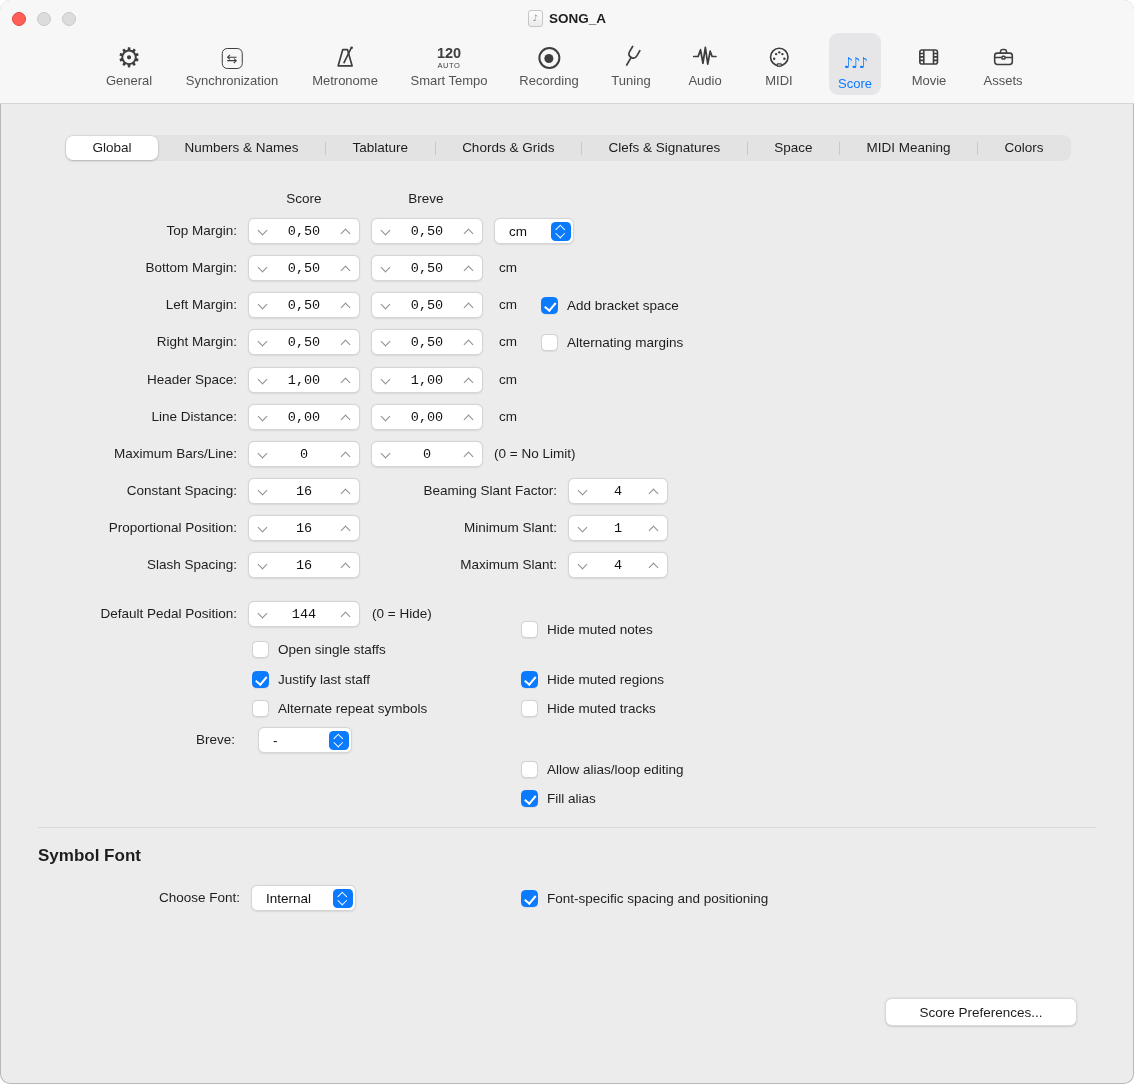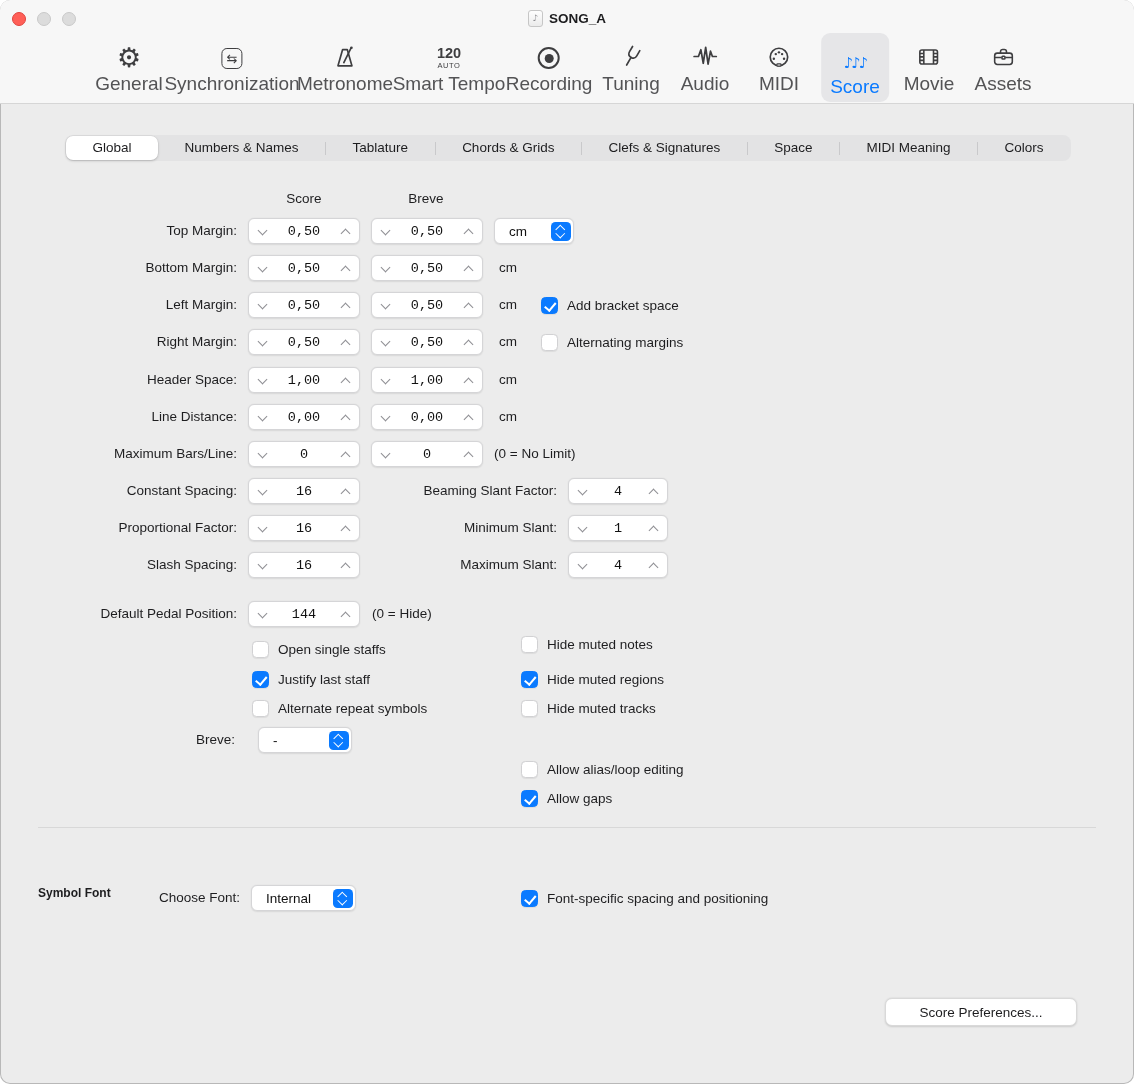--- a/index.html
+++ b/index.html
@@ -14,21 +14,21 @@
   .light.red{background:#ff5f57;border:1px solid #e0443e;}
   .light.gray{background:#dcdcdc;border:1px solid #c9c9c9;}
   .titlewrap{position:absolute;top:9px;left:0;right:0;display:flex;justify-content:center;align-items:center;gap:6px;height:18px;}
   .docicon{width:15px;height:17px;border-radius:3px;background:linear-gradient(#fefefe,#ebebeb);
            border:1px solid #c6c6c6;display:flex;align-items:center;justify-content:center;
            font-family:"DejaVu Sans",sans-serif;font-size:9px;color:#8a8a8e;box-sizing:border-box;}
   .wtitle{font-size:13.5px;font-weight:700;color:#1d1d1f;}
   .tb{position:absolute;top:33px;transform:translateX(-50%);display:flex;flex-direction:column;align-items:center;
       padding:5px 9px 4px;border-radius:9px;}
   .tb .ic{height:33px;display:flex;align-items:flex-end;justify-content:center;color:#3e3e40;}
-  .tb .lb{margin-top:2px;font-size:19px;color:#535355;white-space:nowrap;}
+  .tb .lb{margin-top:2px;font-size:13px;color:#535355;white-space:nowrap;}
   .tb.selected{background:#e6e6e8;}
   .tb.selected .lb,.tb.selected .ic{color:#0a7aff;}
   .glyph{font-family:"DejaVu Sans",sans-serif;line-height:1;}
   .gear{font-size:27px;}
   .syncbox{width:21px;height:21px;border:1.8px solid currentColor;border-radius:5.5px;display:flex;
            align-items:center;justify-content:center;font-size:13px;box-sizing:border-box;margin-bottom:2px;}
   .tempo{display:flex;flex-direction:column;align-items:center;line-height:1;margin-bottom:2px;}
   .tempo .t1{font-size:14.5px;font-weight:600;}
   .tempo .t2{font-size:7.5px;font-weight:400;letter-spacing:.6px;margin-top:1.5px;}
   .rec{width:22px;height:22px;border:2px solid currentColor;border-radius:50%;display:flex;align-items:center;
@@ -64,21 +64,21 @@
   .popbtn::after{content:"";position:absolute;left:6.2px;bottom:4px;width:5.5px;height:5.5px;
                  border-right:1.7px solid #fff;border-bottom:1.7px solid #fff;transform:rotate(45deg);}
   .checkrow{position:absolute;display:flex;align-items:center;gap:9px;height:18px;}
   .checkbox{width:17px;height:17px;border-radius:4.5px;background:#fff;border:1px solid #d1d1d3;
             box-shadow:0 .5px 1px rgba(0,0,0,.07);box-sizing:border-box;position:relative;flex:0 0 auto;}
   .checkbox.checked{background:#0a7aff;border-color:#0a7aff;}
   .checkbox.checked::after{content:"";position:absolute;left:5px;top:2.5px;width:4.5px;height:8.5px;
             border-right:2px solid #fff;border-bottom:2px solid #fff;transform:rotate(40deg);}
   .clabel{font-size:13.5px;color:#1e1e20;white-space:nowrap;}
   .hr{position:absolute;height:1px;background:#d8d8d8;}
-  .heading{position:absolute;font-size:12px;font-weight:700;color:#1d1d1f;margin-top:40px;}
+  .heading{position:absolute;font-size:17px;font-weight:700;color:#1d1d1f;}
   .pushbtn{position:absolute;height:26px;background:#fff;border:1px solid #d9d9d9;border-radius:7px;
            box-shadow:0 .5px 2px rgba(0,0,0,.14);font-size:13.5px;color:#1d1d1f;display:flex;
            align-items:center;justify-content:center;}
   svg.icn{display:block;margin-bottom:1px;}
 </style>
 </head>
 <body>
 
 <div class="window">
 
@@ -323,21 +323,21 @@
       <span class="val">16</span>
       <span class="chev up"></span>
     </div>
     <div class="flabel" style="left:340px;width:217px;top:374px">Beaming Slant Factor:</div>
     <div class="stepper" style="left:568px;top:374px;width:100px">
       <span class="chev down"></span>
       <span class="val">4</span>
       <span class="chev up"></span>
     </div>
 
-    <div class="flabel" style="left:20px;width:217px;top:411px">Proportional Factor:</div>
+    <div class="flabel" style="left:20px;width:217px;top:411px">Proportional Position:</div>
     <div class="stepper" style="left:248px;top:411px;width:112px">
       <span class="chev down"></span>
       <span class="val">16</span>
       <span class="chev up"></span>
     </div>
     <div class="flabel" style="left:340px;width:217px;top:411px">Minimum Slant:</div>
     <div class="stepper" style="left:568px;top:411px;width:100px">
       <span class="chev down"></span>
       <span class="val">1</span>
       <span class="chev up"></span>
@@ -369,21 +369,21 @@
       <span class="clabel">Open single staffs</span>
     </div>
     <div class="checkrow" style="left:252px;top:566px">
       <span class="checkbox checked"></span>
       <span class="clabel">Justify last staff</span>
     </div>
     <div class="checkrow" style="left:252px;top:595px">
       <span class="checkbox"></span>
       <span class="clabel">Alternate repeat symbols</span>
     </div>
-    <div class="checkrow" style="left:521px;top:531px">
+    <div class="checkrow" style="left:521px;top:516px">
       <span class="checkbox"></span>
       <span class="clabel">Hide muted notes</span>
     </div>
     <div class="checkrow" style="left:521px;top:566px">
       <span class="checkbox checked"></span>
       <span class="clabel">Hide muted regions</span>
     </div>
     <div class="checkrow" style="left:521px;top:595px">
       <span class="checkbox"></span>
       <span class="clabel">Hide muted tracks</span>
@@ -394,21 +394,21 @@
       <span>-</span>
       <span class="popbtn"></span>
     </div>
 
     <div class="checkrow" style="left:521px;top:656px">
       <span class="checkbox"></span>
       <span class="clabel">Allow alias/loop editing</span>
     </div>
     <div class="checkrow" style="left:521px;top:685px">
       <span class="checkbox checked"></span>
-      <span class="clabel">Allow gaps</span>
+      <span class="clabel">Fill alias</span>
     </div>
 
     <div class="hr" style="left:38px;top:723px;width:1058px"></div>
     <div class="heading" style="left:38px;top:742px">Symbol Font</div>
     <div class="flabel" style="left:40px;width:200px;top:781px">Choose Font:</div>
     <div class="popup" style="left:251px;top:781px;width:105px">
       <span>Internal</span>
       <span class="popbtn"></span>
     </div>
     <div class="checkrow" style="left:521px;top:785px">

